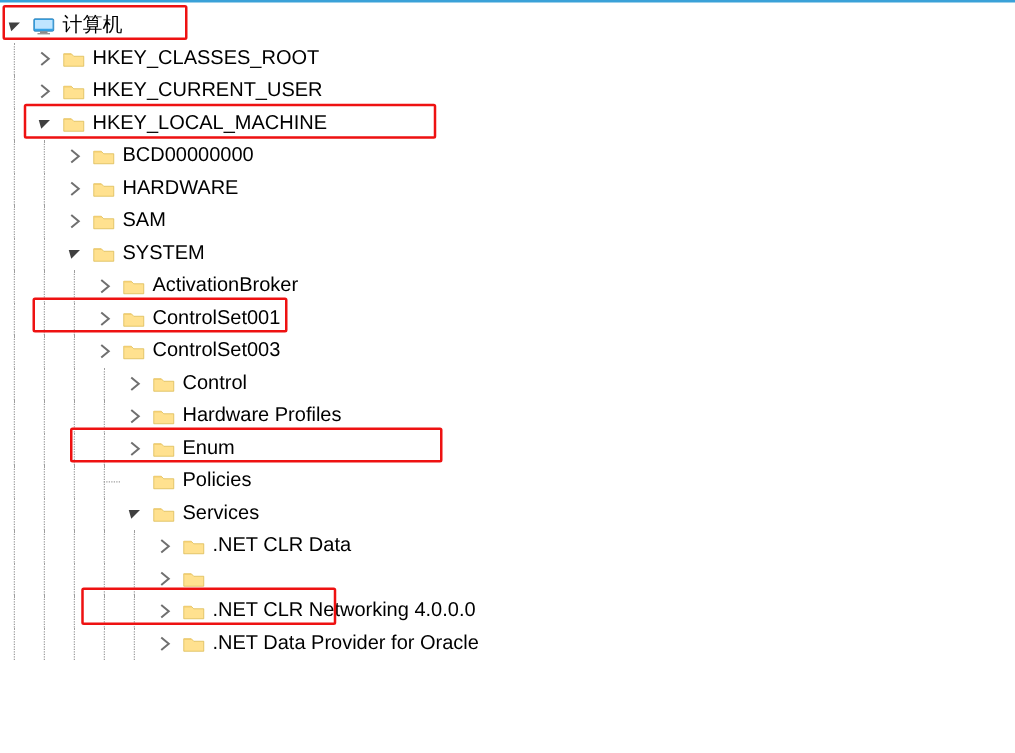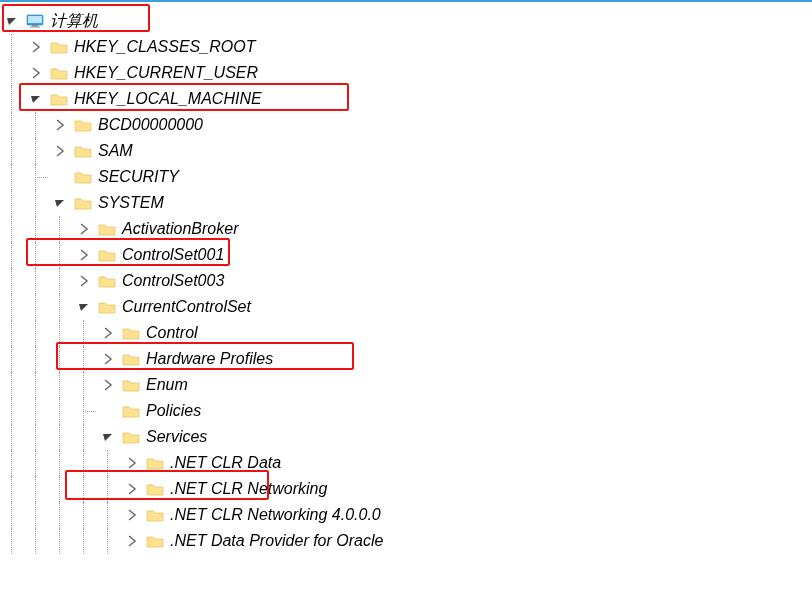--- a/index.html
+++ b/index.html
@@ -22,21 +22,20 @@
   padding: 6px 0 0 0;
   line-height: 1.0;
 }
 .row {
   display: flex;
   align-items: center;
   height: 26px;
   position: relative;
   -webkit-user-select: none;
   user-select: none;
-  font-style: italic;
 }
 .row .guides {
   display: flex;
   height: 100%;
 }
 .guide {
   width: 24px;
   height: 100%;
   position: relative;
   flex: 0 0 24px;
@@ -210,20 +209,44 @@
       </div>
   <span class="icon folder">
         <svg width="18" height="14" viewBox="0 0 18 14">
           <path d="M1 3 L7 3 L9 5 L17 5 L17 13 L1 13 Z" fill="#ffe18f" stroke="#d9b84f" stroke-width="0.6"></path>
           <path d="M1 3 L7 3 L8 4 L1 4 Z" fill="#f3cd6f"></path>
         </svg>
       </span>
   <span class="label">BCD00000000</span>
 </div>
 
+<div class="row">
+  <div class="guides">
+        <div class="guide">
+          <div class="vert"></div>
+        </div>
+        <div class="guide">
+          <div class="vert"></div>
+        </div>
+      </div>
+  <div class="expcell">
+        <span class="exp">
+          <svg width="10" height="12" viewBox="0 0 10 12">
+            <path d="M2 1 L8 6 L2 11" fill="none" stroke="#707070" stroke-width="1.6"></path>
+          </svg>
+        </span>
+      </div>
+  <span class="icon folder">
+        <svg width="18" height="14" viewBox="0 0 18 14">
+          <path d="M1 3 L7 3 L9 5 L17 5 L17 13 L1 13 Z" fill="#ffe18f" stroke="#d9b84f" stroke-width="0.6"></path>
+          <path d="M1 3 L7 3 L8 4 L1 4 Z" fill="#f3cd6f"></path>
+        </svg>
+      </span>
+  <span class="label">HARDWARE</span>
+</div>
 
 <div class="row">
   <div class="guides">
         <div class="guide">
           <div class="vert"></div>
         </div>
         <div class="guide">
           <div class="vert"></div>
         </div>
       </div>
@@ -236,39 +259,20 @@
       </div>
   <span class="icon folder">
         <svg width="18" height="14" viewBox="0 0 18 14">
           <path d="M1 3 L7 3 L9 5 L17 5 L17 13 L1 13 Z" fill="#ffe18f" stroke="#d9b84f" stroke-width="0.6"></path>
           <path d="M1 3 L7 3 L8 4 L1 4 Z" fill="#f3cd6f"></path>
         </svg>
       </span>
   <span class="label">SAM</span>
 </div>
 
-<div class="row">
-  <div class="guides">
-        <div class="guide">
-          <div class="vert"></div>
-        </div>
-        <div class="guide">
-          <div class="vert"></div>
-          <div class="horz"></div>
-        </div>
-      </div>
-  <div class="expcell"></div>
-  <span class="icon folder">
-        <svg width="18" height="14" viewBox="0 0 18 14">
-          <path d="M1 3 L7 3 L9 5 L17 5 L17 13 L1 13 Z" fill="#ffe18f" stroke="#d9b84f" stroke-width="0.6"></path>
-          <path d="M1 3 L7 3 L8 4 L1 4 Z" fill="#f3cd6f"></path>
-        </svg>
-      </span>
-  <span class="label">SECURITY</span>
-</div>
 
 
 <div class="row">
   <div class="guides">
         <div class="guide">
           <div class="vert"></div>
         </div>
         <div class="guide">
           <div class="vert"></div>
         </div>
@@ -366,22 +370,145 @@
       </div>
   <span class="icon folder">
         <svg width="18" height="14" viewBox="0 0 18 14">
           <path d="M1 3 L7 3 L9 5 L17 5 L17 13 L1 13 Z" fill="#ffe18f" stroke="#d9b84f" stroke-width="0.6"></path>
           <path d="M1 3 L7 3 L8 4 L1 4 Z" fill="#f3cd6f"></path>
         </svg>
       </span>
   <span class="label">ControlSet003</span>
 </div>
 
-<div class="row">
-  <div class="guides">
+
+<div class="row">
+  <div class="guides">
+        <div class="guide">
+          <div class="vert"></div>
+        </div>
+        <div class="guide">
+          <div class="vert"></div>
+        </div>
+        <div class="guide">
+          <div class="vert"></div>
+        </div>
+        <div class="guide">
+          <div class="vert"></div>
+        </div>
+      </div>
+  <div class="expcell">
+        <span class="exp">
+          <svg width="10" height="12" viewBox="0 0 10 12">
+            <path d="M2 1 L8 6 L2 11" fill="none" stroke="#707070" stroke-width="1.6"></path>
+          </svg>
+        </span>
+      </div>
+  <span class="icon folder">
+        <svg width="18" height="14" viewBox="0 0 18 14">
+          <path d="M1 3 L7 3 L9 5 L17 5 L17 13 L1 13 Z" fill="#ffe18f" stroke="#d9b84f" stroke-width="0.6"></path>
+          <path d="M1 3 L7 3 L8 4 L1 4 Z" fill="#f3cd6f"></path>
+        </svg>
+      </span>
+  <span class="label">Control</span>
+</div>
+
+<div class="row">
+  <div class="guides">
+        <div class="guide">
+          <div class="vert"></div>
+        </div>
+        <div class="guide">
+          <div class="vert"></div>
+        </div>
+        <div class="guide">
+          <div class="vert"></div>
+        </div>
+        <div class="guide">
+          <div class="vert"></div>
+        </div>
+      </div>
+  <div class="expcell">
+        <span class="exp">
+          <svg width="10" height="12" viewBox="0 0 10 12">
+            <path d="M2 1 L8 6 L2 11" fill="none" stroke="#707070" stroke-width="1.6"></path>
+          </svg>
+        </span>
+      </div>
+  <span class="icon folder">
+        <svg width="18" height="14" viewBox="0 0 18 14">
+          <path d="M1 3 L7 3 L9 5 L17 5 L17 13 L1 13 Z" fill="#ffe18f" stroke="#d9b84f" stroke-width="0.6"></path>
+          <path d="M1 3 L7 3 L8 4 L1 4 Z" fill="#f3cd6f"></path>
+        </svg>
+      </span>
+  <span class="label">Hardware Profiles</span>
+</div>
+
+<div class="row">
+  <div class="guides">
+        <div class="guide">
+          <div class="vert"></div>
+        </div>
+        <div class="guide">
+          <div class="vert"></div>
+        </div>
+        <div class="guide">
+          <div class="vert"></div>
+        </div>
+        <div class="guide">
+          <div class="vert"></div>
+        </div>
+      </div>
+  <div class="expcell">
+        <span class="exp">
+          <svg width="10" height="12" viewBox="0 0 10 12">
+            <path d="M2 1 L8 6 L2 11" fill="none" stroke="#707070" stroke-width="1.6"></path>
+          </svg>
+        </span>
+      </div>
+  <span class="icon folder">
+        <svg width="18" height="14" viewBox="0 0 18 14">
+          <path d="M1 3 L7 3 L9 5 L17 5 L17 13 L1 13 Z" fill="#ffe18f" stroke="#d9b84f" stroke-width="0.6"></path>
+          <path d="M1 3 L7 3 L8 4 L1 4 Z" fill="#f3cd6f"></path>
+        </svg>
+      </span>
+  <span class="label">Enum</span>
+</div>
+
+<div class="row">
+  <div class="guides">
+        <div class="guide">
+          <div class="vert"></div>
+        </div>
+        <div class="guide">
+          <div class="vert"></div>
+        </div>
+        <div class="guide">
+          <div class="vert"></div>
+        </div>
+        <div class="guide">
+          <div class="vert"></div>
+          <div class="horz"></div>
+        </div>
+      </div>
+  <div class="expcell"></div>
+  <span class="icon folder">
+        <svg width="18" height="14" viewBox="0 0 18 14">
+          <path d="M1 3 L7 3 L9 5 L17 5 L17 13 L1 13 Z" fill="#ffe18f" stroke="#d9b84f" stroke-width="0.6"></path>
+          <path d="M1 3 L7 3 L8 4 L1 4 Z" fill="#f3cd6f"></path>
+        </svg>
+      </span>
+  <span class="label">Policies</span>
+</div>
+
+<div class="row">
+  <div class="guides">
+        <div class="guide">
+          <div class="vert"></div>
+        </div>
         <div class="guide">
           <div class="vert"></div>
         </div>
         <div class="guide">
           <div class="vert"></div>
         </div>
         <div class="guide">
           <div class="vert"></div>
         </div>
       </div>
@@ -391,170 +518,20 @@
             <path d="M1 3 L10 3 L3 10 Z" fill="#404040"></path>
           </svg>
         </span>
       </div>
   <span class="icon folder">
         <svg width="18" height="14" viewBox="0 0 18 14">
           <path d="M1 3 L7 3 L9 5 L17 5 L17 13 L1 13 Z" fill="#ffe18f" stroke="#d9b84f" stroke-width="0.6"></path>
           <path d="M1 3 L7 3 L8 4 L1 4 Z" fill="#f3cd6f"></path>
         </svg>
       </span>
-  <span class="label">CurrentControlSet</span>
-</div>
-
-<div class="row">
-  <div class="guides">
-        <div class="guide">
-          <div class="vert"></div>
-        </div>
-        <div class="guide">
-          <div class="vert"></div>
-        </div>
-        <div class="guide">
-          <div class="vert"></div>
-        </div>
-        <div class="guide">
-          <div class="vert"></div>
-        </div>
-      </div>
-  <div class="expcell">
-        <span class="exp">
-          <svg width="10" height="12" viewBox="0 0 10 12">
-            <path d="M2 1 L8 6 L2 11" fill="none" stroke="#707070" stroke-width="1.6"></path>
-          </svg>
-        </span>
-      </div>
-  <span class="icon folder">
-        <svg width="18" height="14" viewBox="0 0 18 14">
-          <path d="M1 3 L7 3 L9 5 L17 5 L17 13 L1 13 Z" fill="#ffe18f" stroke="#d9b84f" stroke-width="0.6"></path>
-          <path d="M1 3 L7 3 L8 4 L1 4 Z" fill="#f3cd6f"></path>
-        </svg>
-      </span>
-  <span class="label">Control</span>
-</div>
-
-<div class="row">
-  <div class="guides">
-        <div class="guide">
-          <div class="vert"></div>
-        </div>
-        <div class="guide">
-          <div class="vert"></div>
-        </div>
-        <div class="guide">
-          <div class="vert"></div>
-        </div>
-        <div class="guide">
-          <div class="vert"></div>
-        </div>
-      </div>
-  <div class="expcell">
-        <span class="exp">
-          <svg width="10" height="12" viewBox="0 0 10 12">
-            <path d="M2 1 L8 6 L2 11" fill="none" stroke="#707070" stroke-width="1.6"></path>
-          </svg>
-        </span>
-      </div>
-  <span class="icon folder">
-        <svg width="18" height="14" viewBox="0 0 18 14">
-          <path d="M1 3 L7 3 L9 5 L17 5 L17 13 L1 13 Z" fill="#ffe18f" stroke="#d9b84f" stroke-width="0.6"></path>
-          <path d="M1 3 L7 3 L8 4 L1 4 Z" fill="#f3cd6f"></path>
-        </svg>
-      </span>
-  <span class="label">Hardware Profiles</span>
-</div>
-
-<div class="row">
-  <div class="guides">
-        <div class="guide">
-          <div class="vert"></div>
-        </div>
-        <div class="guide">
-          <div class="vert"></div>
-        </div>
-        <div class="guide">
-          <div class="vert"></div>
-        </div>
-        <div class="guide">
-          <div class="vert"></div>
-        </div>
-      </div>
-  <div class="expcell">
-        <span class="exp">
-          <svg width="10" height="12" viewBox="0 0 10 12">
-            <path d="M2 1 L8 6 L2 11" fill="none" stroke="#707070" stroke-width="1.6"></path>
-          </svg>
-        </span>
-      </div>
-  <span class="icon folder">
-        <svg width="18" height="14" viewBox="0 0 18 14">
-          <path d="M1 3 L7 3 L9 5 L17 5 L17 13 L1 13 Z" fill="#ffe18f" stroke="#d9b84f" stroke-width="0.6"></path>
-          <path d="M1 3 L7 3 L8 4 L1 4 Z" fill="#f3cd6f"></path>
-        </svg>
-      </span>
-  <span class="label">Enum</span>
-</div>
-
-<div class="row">
-  <div class="guides">
-        <div class="guide">
-          <div class="vert"></div>
-        </div>
-        <div class="guide">
-          <div class="vert"></div>
-        </div>
-        <div class="guide">
-          <div class="vert"></div>
-        </div>
-        <div class="guide">
-          <div class="vert"></div>
-          <div class="horz"></div>
-        </div>
-      </div>
-  <div class="expcell"></div>
-  <span class="icon folder">
-        <svg width="18" height="14" viewBox="0 0 18 14">
-          <path d="M1 3 L7 3 L9 5 L17 5 L17 13 L1 13 Z" fill="#ffe18f" stroke="#d9b84f" stroke-width="0.6"></path>
-          <path d="M1 3 L7 3 L8 4 L1 4 Z" fill="#f3cd6f"></path>
-        </svg>
-      </span>
-  <span class="label">Policies</span>
-</div>
-
-<div class="row">
-  <div class="guides">
-        <div class="guide">
-          <div class="vert"></div>
-        </div>
-        <div class="guide">
-          <div class="vert"></div>
-        </div>
-        <div class="guide">
-          <div class="vert"></div>
-        </div>
-        <div class="guide">
-          <div class="vert"></div>
-        </div>
-      </div>
-  <div class="expcell">
-        <span class="exp">
-          <svg width="12" height="12" viewBox="0 0 12 12">
-            <path d="M1 3 L10 3 L3 10 Z" fill="#404040"></path>
-          </svg>
-        </span>
-      </div>
-  <span class="icon folder">
-        <svg width="18" height="14" viewBox="0 0 18 14">
-          <path d="M1 3 L7 3 L9 5 L17 5 L17 13 L1 13 Z" fill="#ffe18f" stroke="#d9b84f" stroke-width="0.6"></path>
-          <path d="M1 3 L7 3 L8 4 L1 4 Z" fill="#f3cd6f"></path>
-        </svg>
-      </span>
   <span class="label">Services</span>
 </div>
 
 <div class="row">
   <div class="guides">
         <div class="guide">
           <div class="vert"></div>
         </div>
         <div class="guide">
           <div class="vert"></div>
@@ -609,21 +586,20 @@
             <path d="M2 1 L8 6 L2 11" fill="none" stroke="#707070" stroke-width="1.6"></path>
           </svg>
         </span>
       </div>
   <span class="icon folder">
         <svg width="18" height="14" viewBox="0 0 18 14">
           <path d="M1 3 L7 3 L9 5 L17 5 L17 13 L1 13 Z" fill="#ffe18f" stroke="#d9b84f" stroke-width="0.6"></path>
           <path d="M1 3 L7 3 L8 4 L1 4 Z" fill="#f3cd6f"></path>
         </svg>
       </span>
-  <span class="label">.NET CLR Networking</span>
 </div>
 
 <div class="row">
   <div class="guides">
         <div class="guide">
           <div class="vert"></div>
         </div>
         <div class="guide">
           <div class="vert"></div>
         </div>

